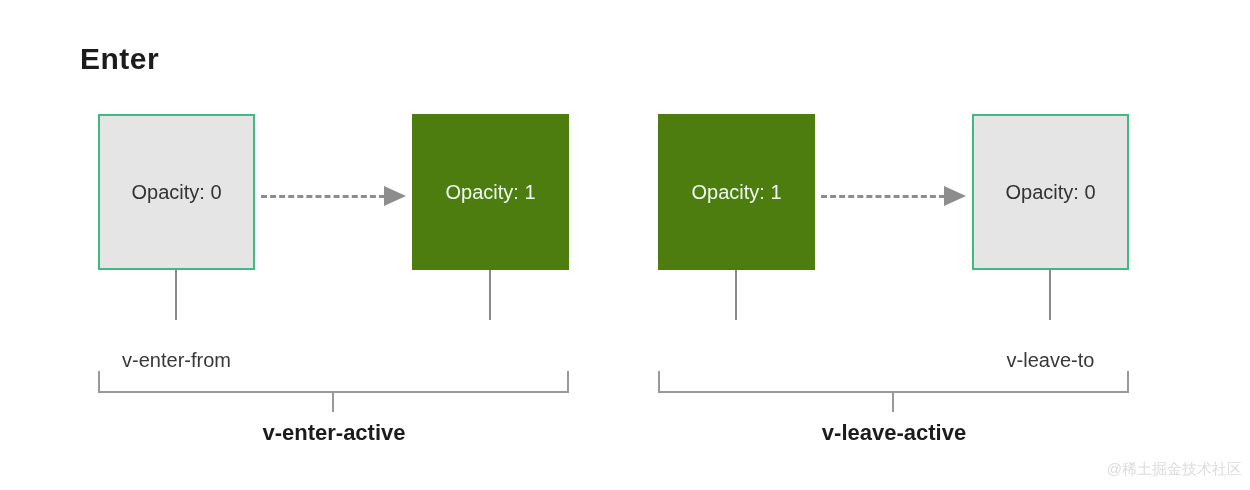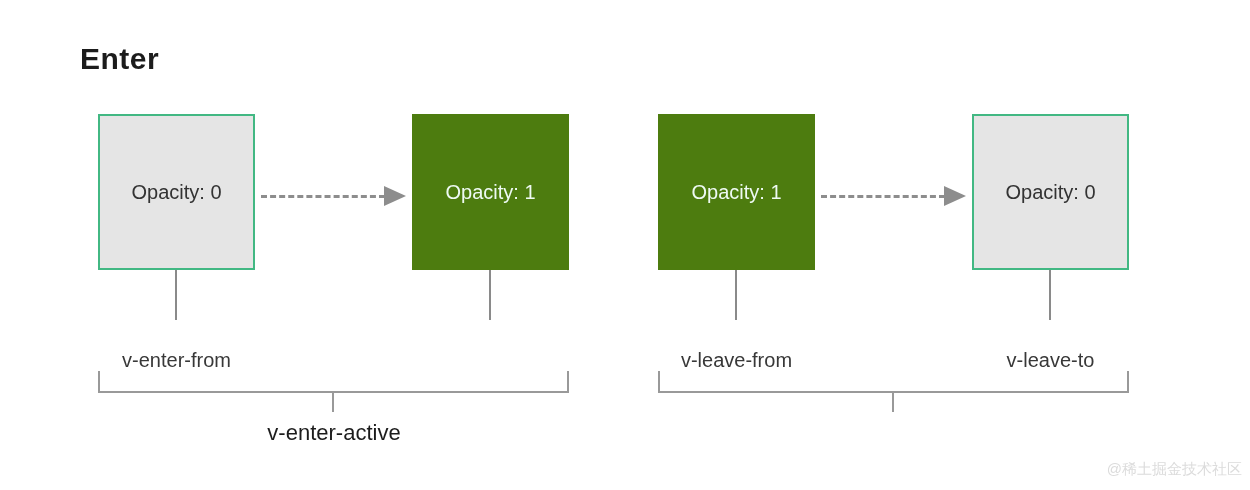--- a/index.html
+++ b/index.html
@@ -117,21 +117,21 @@
     background: #999999;
   }
 
   .active-label {
     position: absolute;
     top: 420px;
     left: 0;
     width: 508px;
     text-align: center;
     font-size: 22px;
-    font-weight: normal;
+    font-weight: bold;
     color: #1c1c1c;
   }
 
   .watermark {
     position: absolute;
     top: 460px;
     right: 8px;
     font-size: 15px;
     color: #dcdcdc;
   }
@@ -174,21 +174,21 @@
     <div class="arrow-line"></div>
     <div class="arrow-head"></div>
 
     <div class="box light box-b">
       <span>Opacity: 0</span>
     </div>
 
     <div class="connector conn-a"></div>
     <div class="connector conn-b"></div>
 
-    <div class="class-label label-a">v-leave-from</div>
     <div class="class-label label-b">v-leave-to</div>
 
     <div class="bracket"></div>
     <div class="bracket-stem"></div>
+    <div class="active-label">v-leave-active</div>
   </div>
 
   <div class="watermark">@稀土掘金技术社区</div>
 </div>
 
 </body></html>

